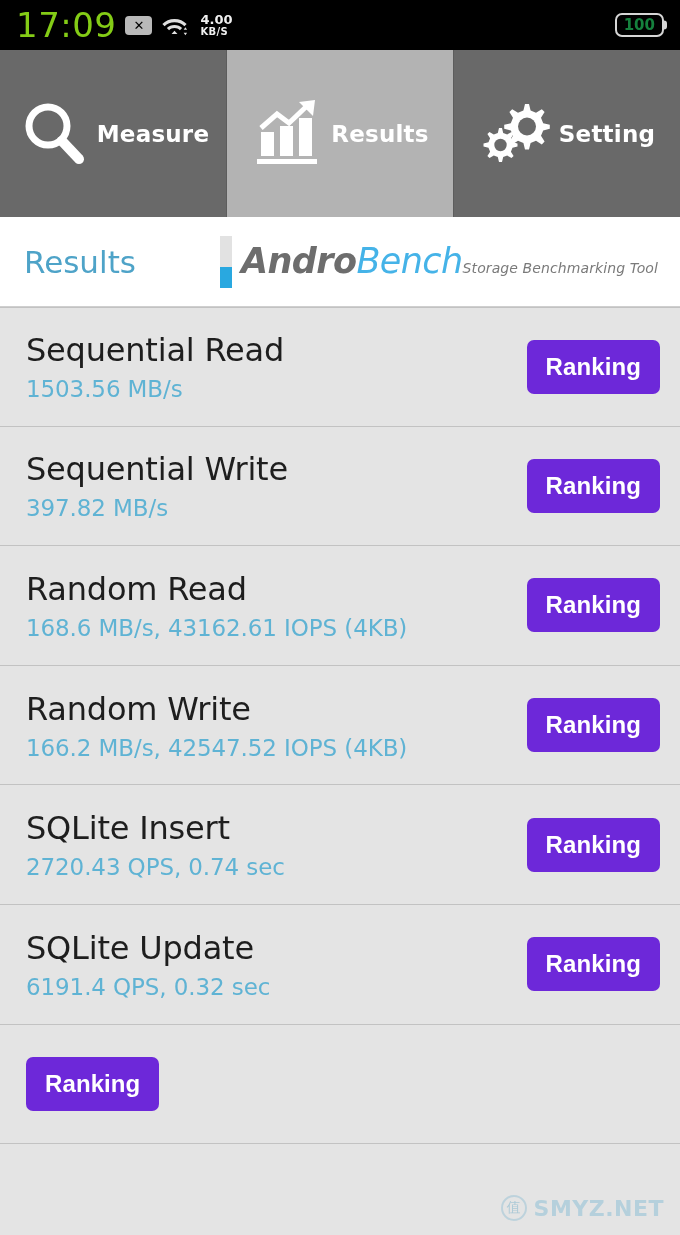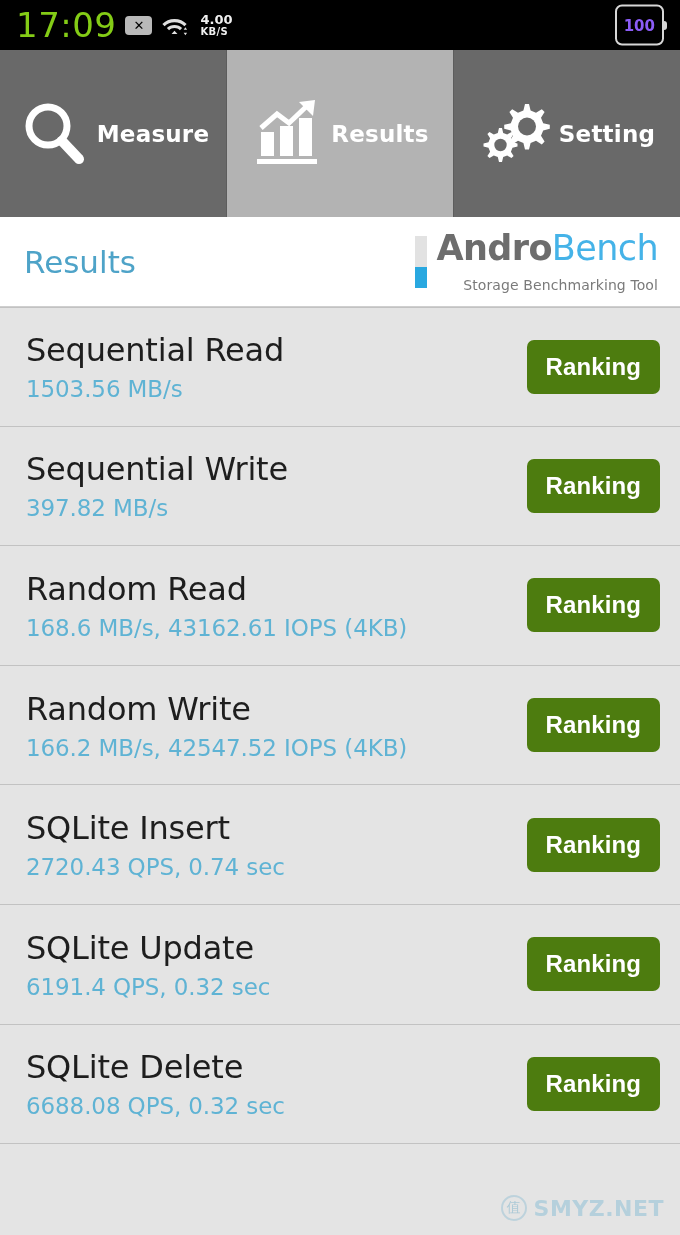--- a/index.html
+++ b/index.html
@@ -24,22 +24,22 @@
   }
   .sim-icon .x{ color:#000; font-size:13px; font-weight:700; line-height:1; }
   .wifi-wrap{ display:flex; align-items:flex-end; gap:1px; }
   .wifi-icon{ width:27px; height:21px; display:block; }
   .netspeed{ display:flex; flex-direction:column; line-height:1.02; margin-left:3px; }
   .netspeed .n1{ font-size:13px; font-weight:700; color:#f0f0f0; }
   .netspeed .n2{ font-size:10px; font-weight:700; color:#f0f0f0; letter-spacing:.3px;}
   .sb-right{ position:absolute; right:16px; top:50%; transform:translateY(-50%); }
   .battery{
     border:2px solid #d6d6d6; border-radius:7px; padding:1px 7px 1px 7px;
-    font-size:15px; font-weight:700; color:#8b5cf6; position:relative;
-    display:flex; align-items:center; justify-content:center; min-width:48px; height:41px;
+    font-size:15px; font-weight:700; color:#15803d; position:relative;
+    display:flex; align-items:center; justify-content:center; min-width:48px; height:24px;
   }
   .battery:after{
     content:""; position:absolute; right:-5px; top:50%; transform:translateY(-50%);
     width:4px; height:9px; background:#d6d6d6; border-radius:0 3px 3px 0;
   }
 
   
   .tabbar{ display:flex; width:680px; height:167px; }
   .tab{
     flex:1 1 0; background:#696969; color:#ffffff;
@@ -56,38 +56,38 @@
   .header{
     height:90px; background:#ffffff; width:680px;
     display:flex; align-items:center; justify-content:space-between;
     padding:0 22px 0 24px; border-bottom:1px solid #cfcfcf;
   }
   .page-title{ font-size:31px; color:#4ea3c8; font-weight:400; }
   .logo{ display:flex; align-items:center; gap:9px; }
   .logo-bar{ width:12px; height:52px; display:flex; flex-direction:column; }
   .logo-bar .top{ flex:0 0 60%; background:#e2e2e2; }
   .logo-bar .bot{ flex:1 1 auto; background:#29a8e0; }
-  .logo-text{ display:flex; flex-direction:column; align-items:flex-end; line-height:1; }
+  .logo-text{ display:flex; flex-direction:row; align-items:center; line-height:1;font-style:italic; }
   .logo-main{ font-size:35px; font-weight:700; letter-spacing:-.6px; }
   .logo-andro{ color:#6d6d6d; }
   .logo-bench{ color:#45b3e8; font-weight:400; }
   .logo-sub{ font-size:14px; color:#7a7a7a; margin-top:12px; letter-spacing:.1px; }
 
   
   .list{ background:#e4e4e4; width:680px; }
   .row{
     height:119.6px; display:flex; align-items:center; justify-content:space-between;
     padding:0 20px 0 26px; border-bottom:1px solid #c2c2c2; position:relative;
   }
   .row:first-child{ border-top:1px solid #c2c2c2;gap:32px; }
   .row-text{ display:flex; flex-direction:column; gap:7px; }
   .row-name{ font-size:32px; color:#1e1e1e; font-weight:400; letter-spacing:-.2px; }
   .row-value{ font-size:23px; color:#5fb3d4; font-weight:400; letter-spacing:-.1px; }
   .rank-btn{
-    background:#4d7c0f; color:#ffffff; font-size:24px; font-weight:700;
+    background:#6d28d9; color:#ffffff; font-size:24px; font-weight:700;
     border:none; border-radius:7px; padding:13px 19px; cursor:pointer;
     min-width:131px; text-align:center; letter-spacing:.1px;
   }
 
   
   .watermark{
     position:absolute; right:16px; bottom:14px;
     display:flex; align-items:center; gap:7px; opacity:.55;
   }
   .wm-badge{
@@ -227,24 +227,20 @@
 
     <div class="row">
       <div class="row-text">
         <div class="row-name">SQLite Update</div>
         <div class="row-value">6191.4 QPS, 0.32 sec</div>
       </div>
       <button class="rank-btn">Ranking</button>
     </div>
 
     <div class="row">
-      <div class="row-text">
-        <div class="row-name">SQLite Delete</div>
-        <div class="row-value">6688.08 QPS, 0.32 sec</div>
-      </div>
       <button class="rank-btn">Ranking</button>
     </div>
 
   </div>
 
   <div class="watermark">
     <span class="wm-badge">值</span>
     <span class="wm-text">SMYZ.NET</span>
   </div>
 

